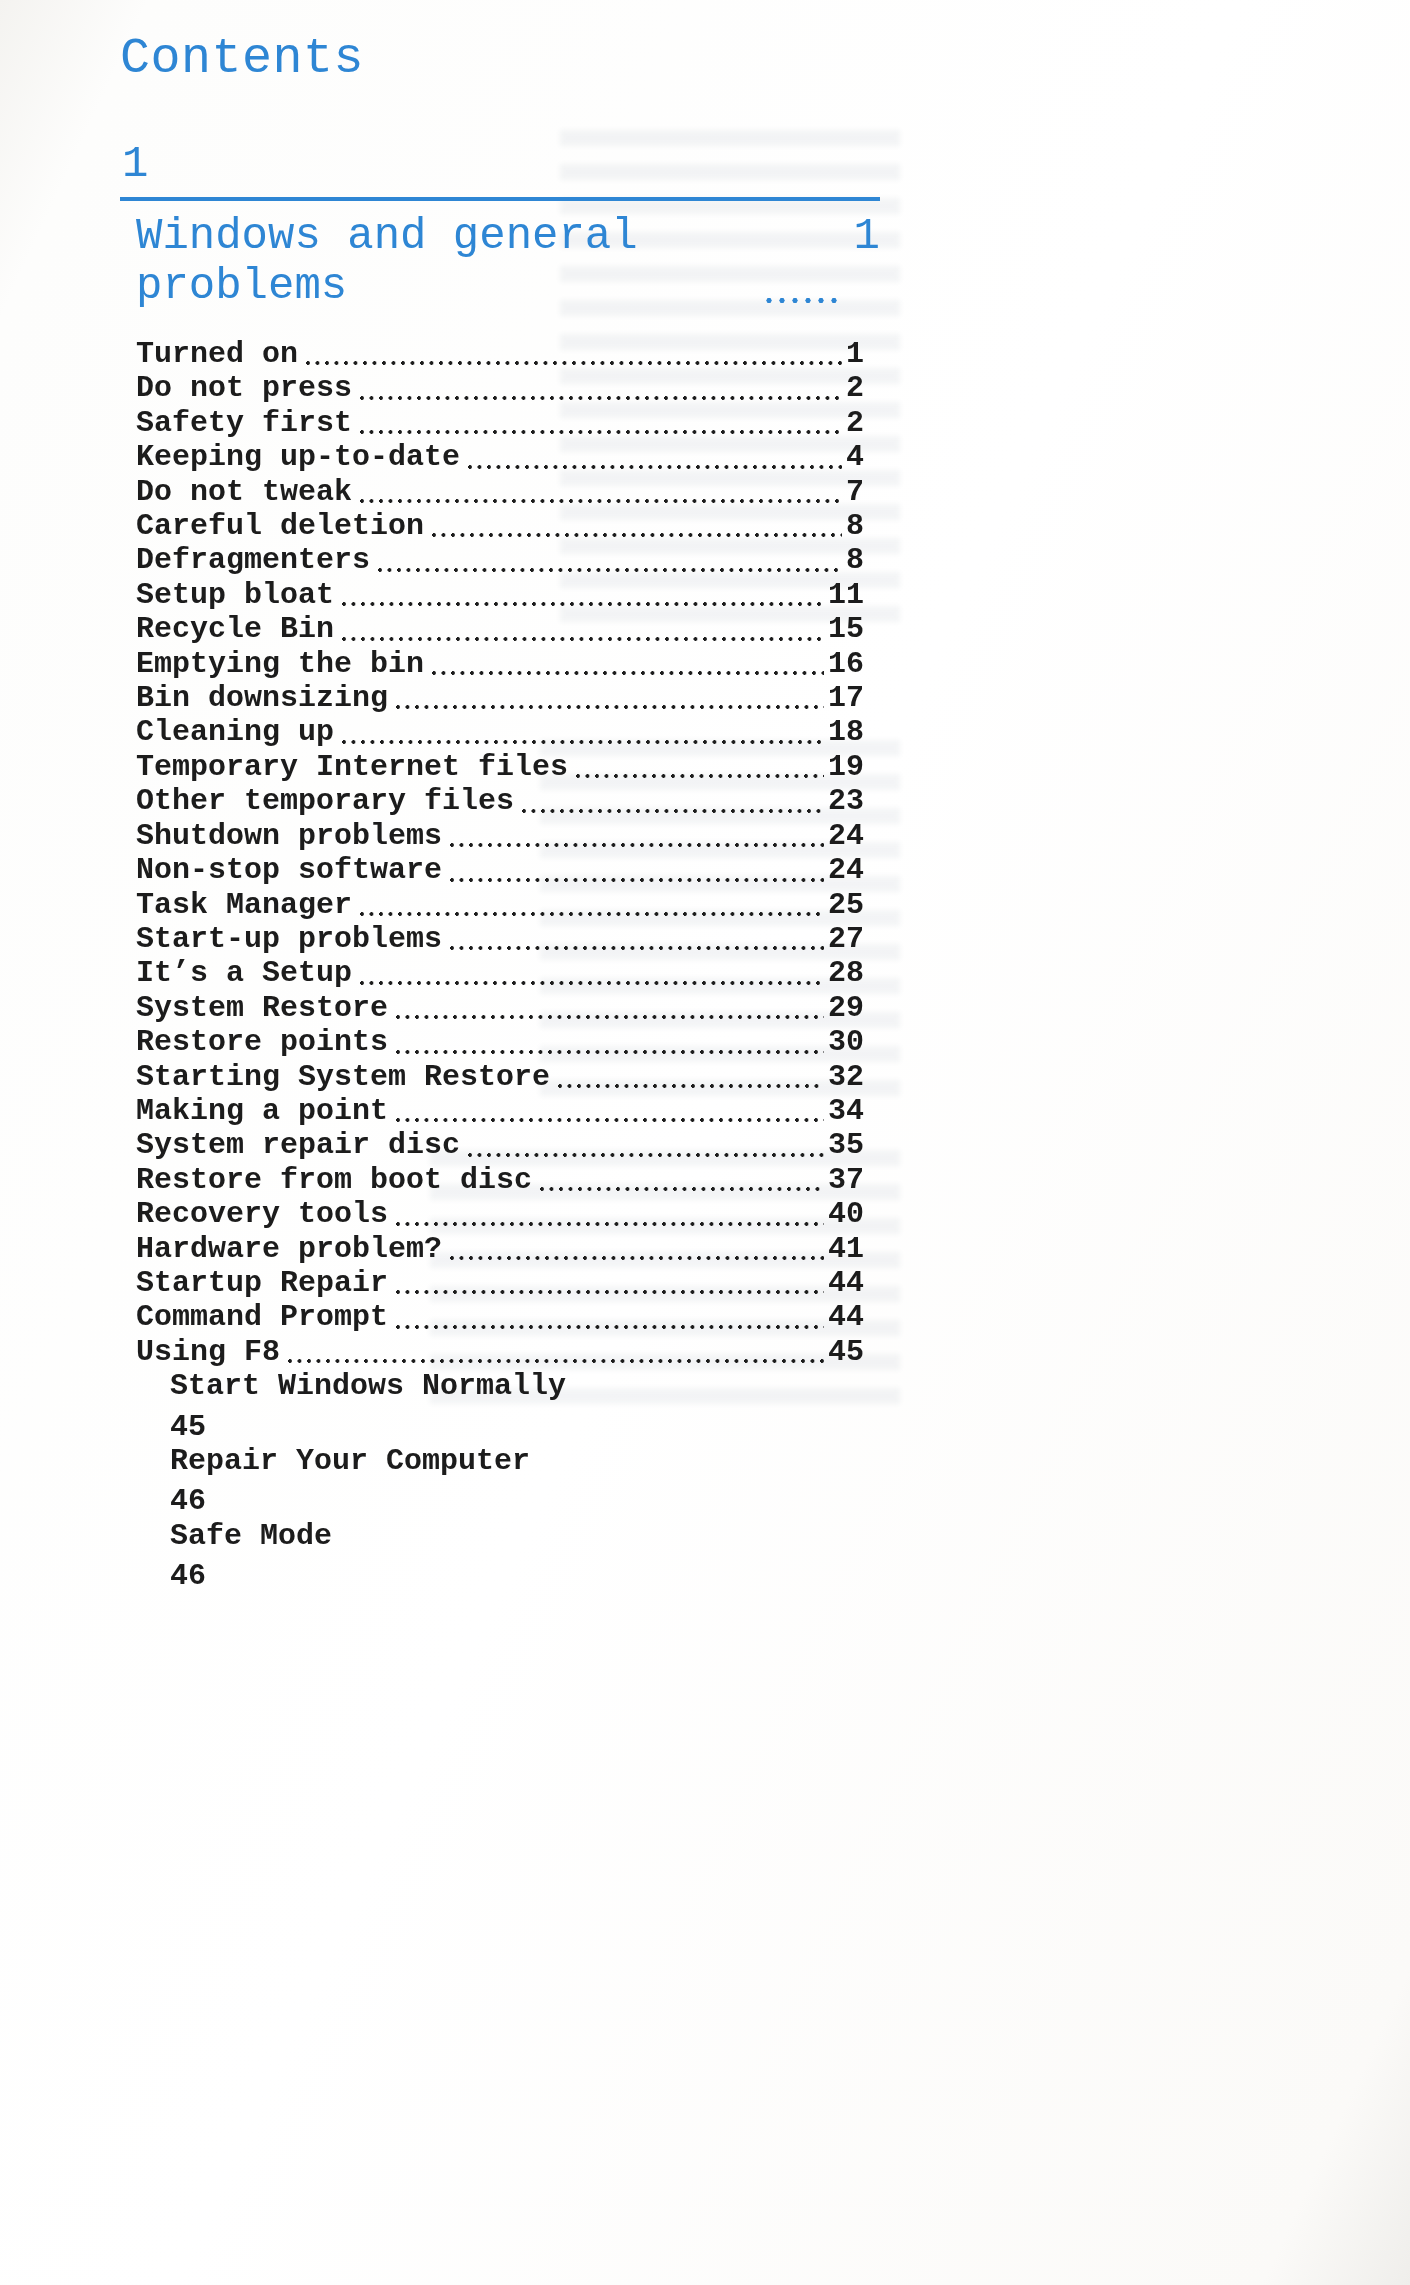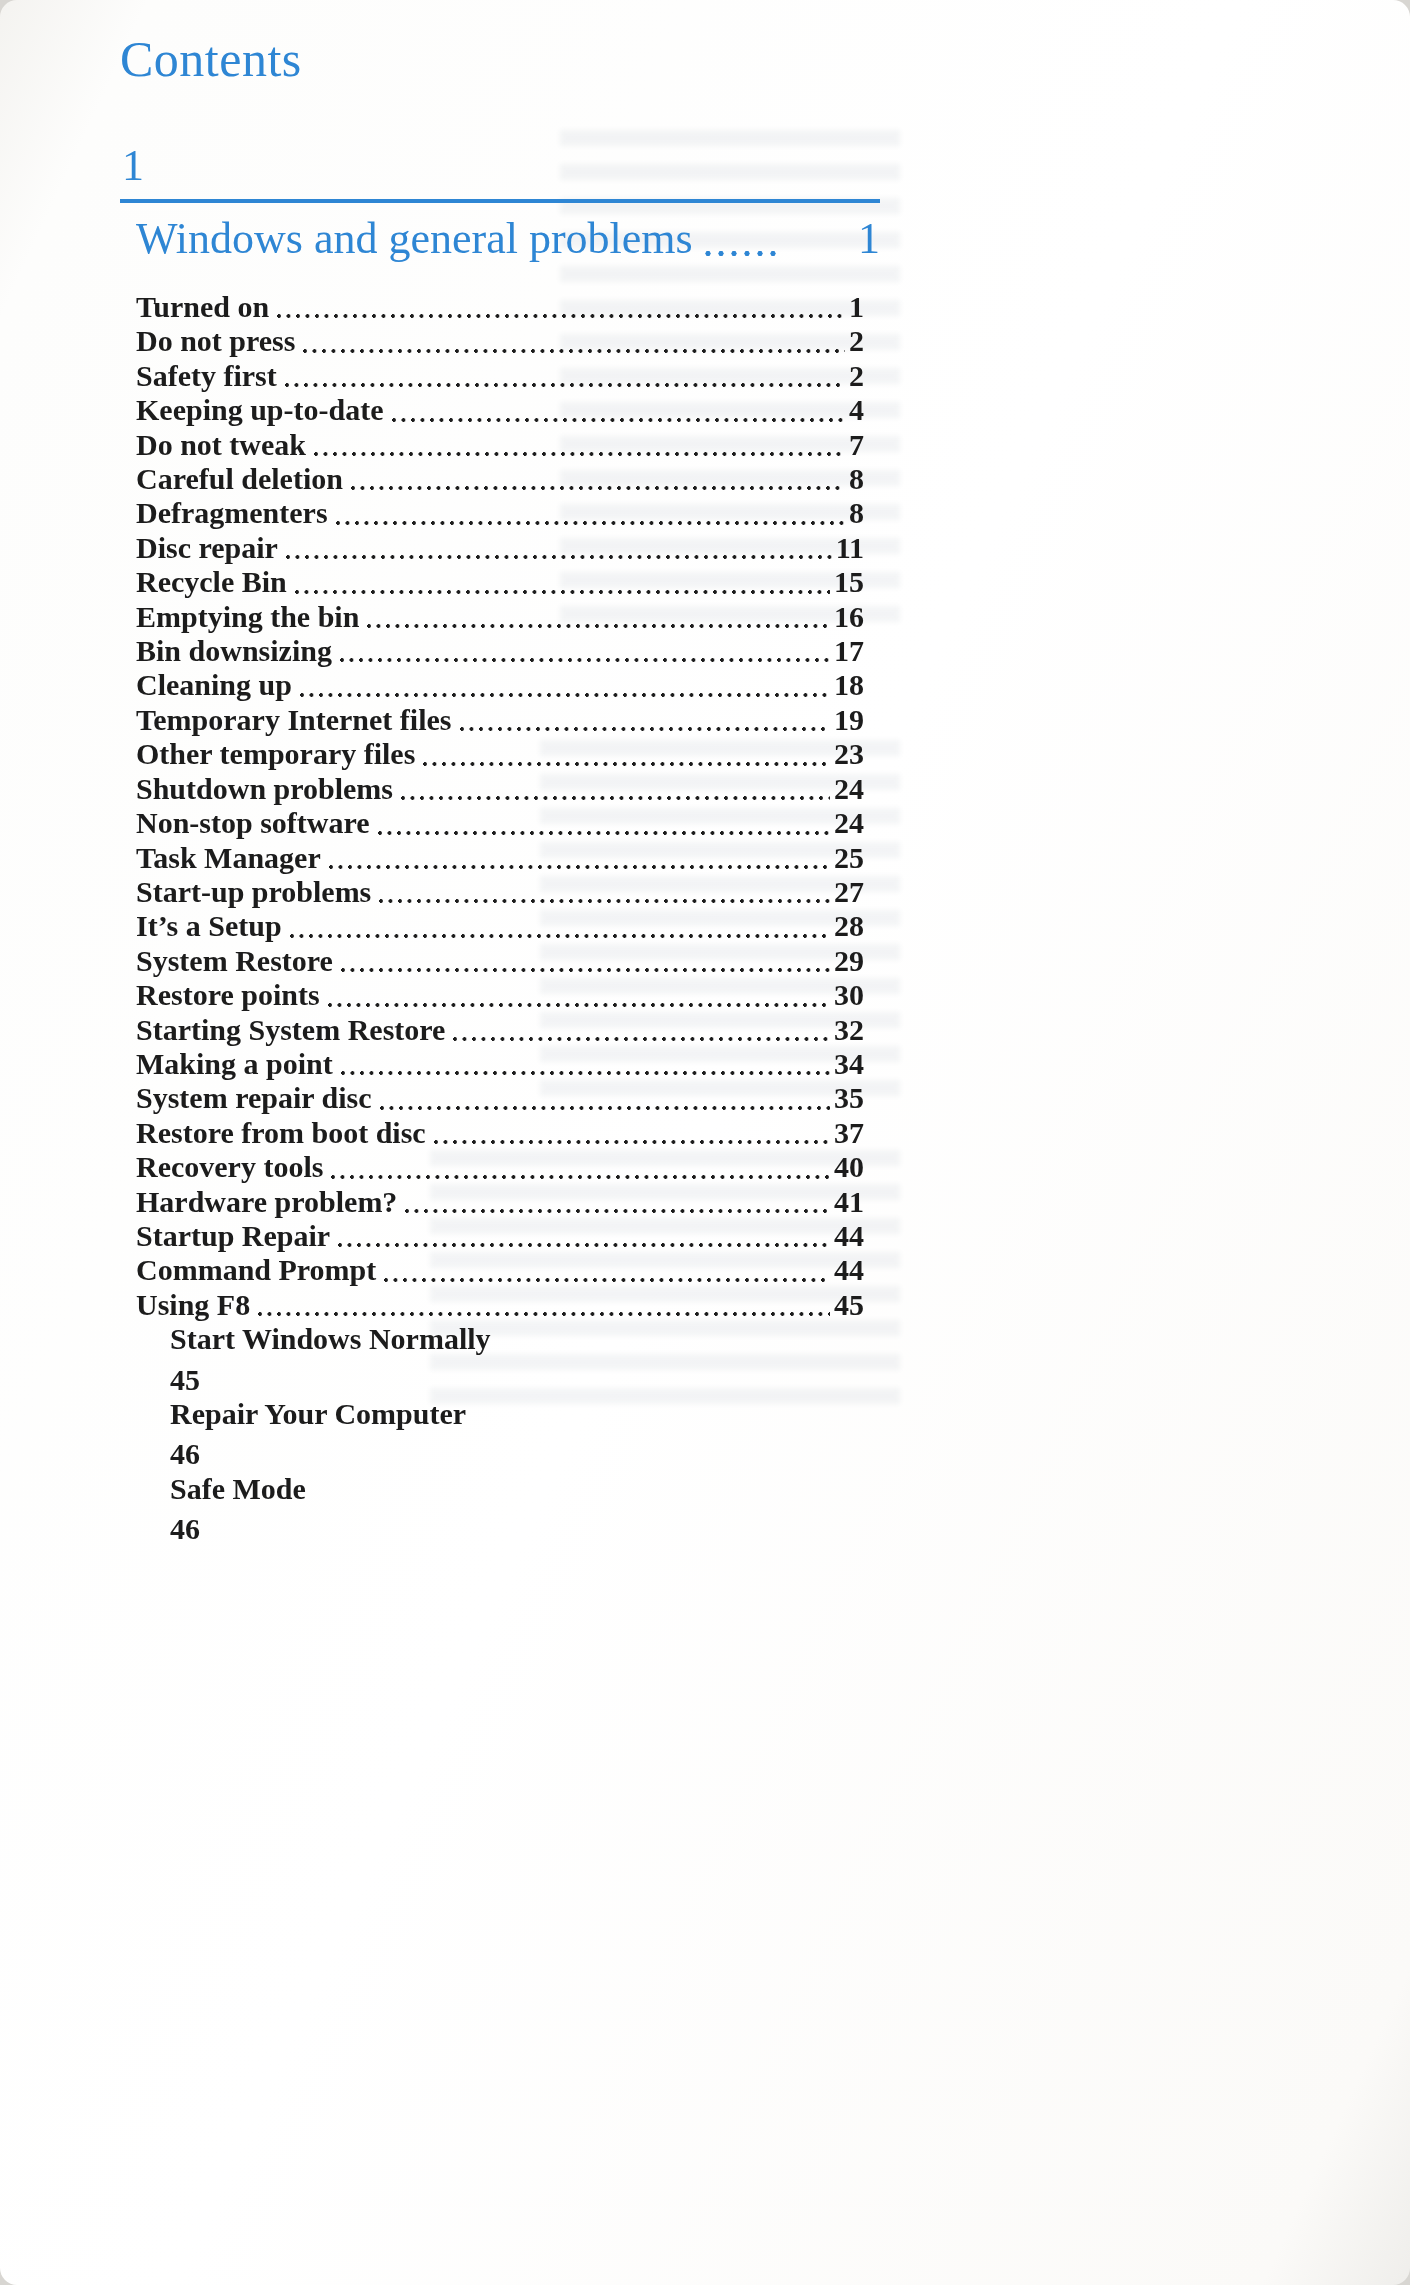--- a/index.html
+++ b/index.html
@@ -2,23 +2,22 @@
 <html><head>
 <meta charset="utf-8">
 <style>
   html,body{margin:0;padding:0;background:#d8d6d2;}
   .sheet{
     position:relative;
     width:1410px;height:2285px;
     margin:0 auto;
     background:linear-gradient(115deg,#f4f3f0 0%, #fdfdfc 6%, #ffffff 50%, #fbfaf8 94%, #efeeeb 100%);
     overflow:hidden;
-    font-family:Liberation Serif, serif;
+    font-family:Liberation Mono, monospace;
     color:#1c1c1c;
-    border-radius:17px;
   }
   
   .bleed{
     position:absolute;
     opacity:0.055;
     filter:blur(2.5px);
     background:repeating-linear-gradient(180deg,#3c5268 0px,#3c5268 16px,transparent 16px,transparent 34px);
     transform:scaleX(-1);
     pointer-events:none;
   }
@@ -139,21 +138,21 @@
           <span class="label">Careful deletion</span>
           <span class="dots"></span>
           <span class="pagenum">8</span>
         </li>
         <li class="toc-entry">
           <span class="label">Defragmenters</span>
           <span class="dots"></span>
           <span class="pagenum">8</span>
         </li>
         <li class="toc-entry">
-          <span class="label">Disc repair</span>
+          <span class="label">Setup bloat</span>
           <span class="dots"></span>
           <span class="pagenum">11</span>
         </li>
         <li class="toc-entry">
           <span class="label">Recycle Bin</span>
           <span class="dots"></span>
           <span class="pagenum">15</span>
         </li>
         <li class="toc-entry">
           <span class="label">Emptying the bin</span>

